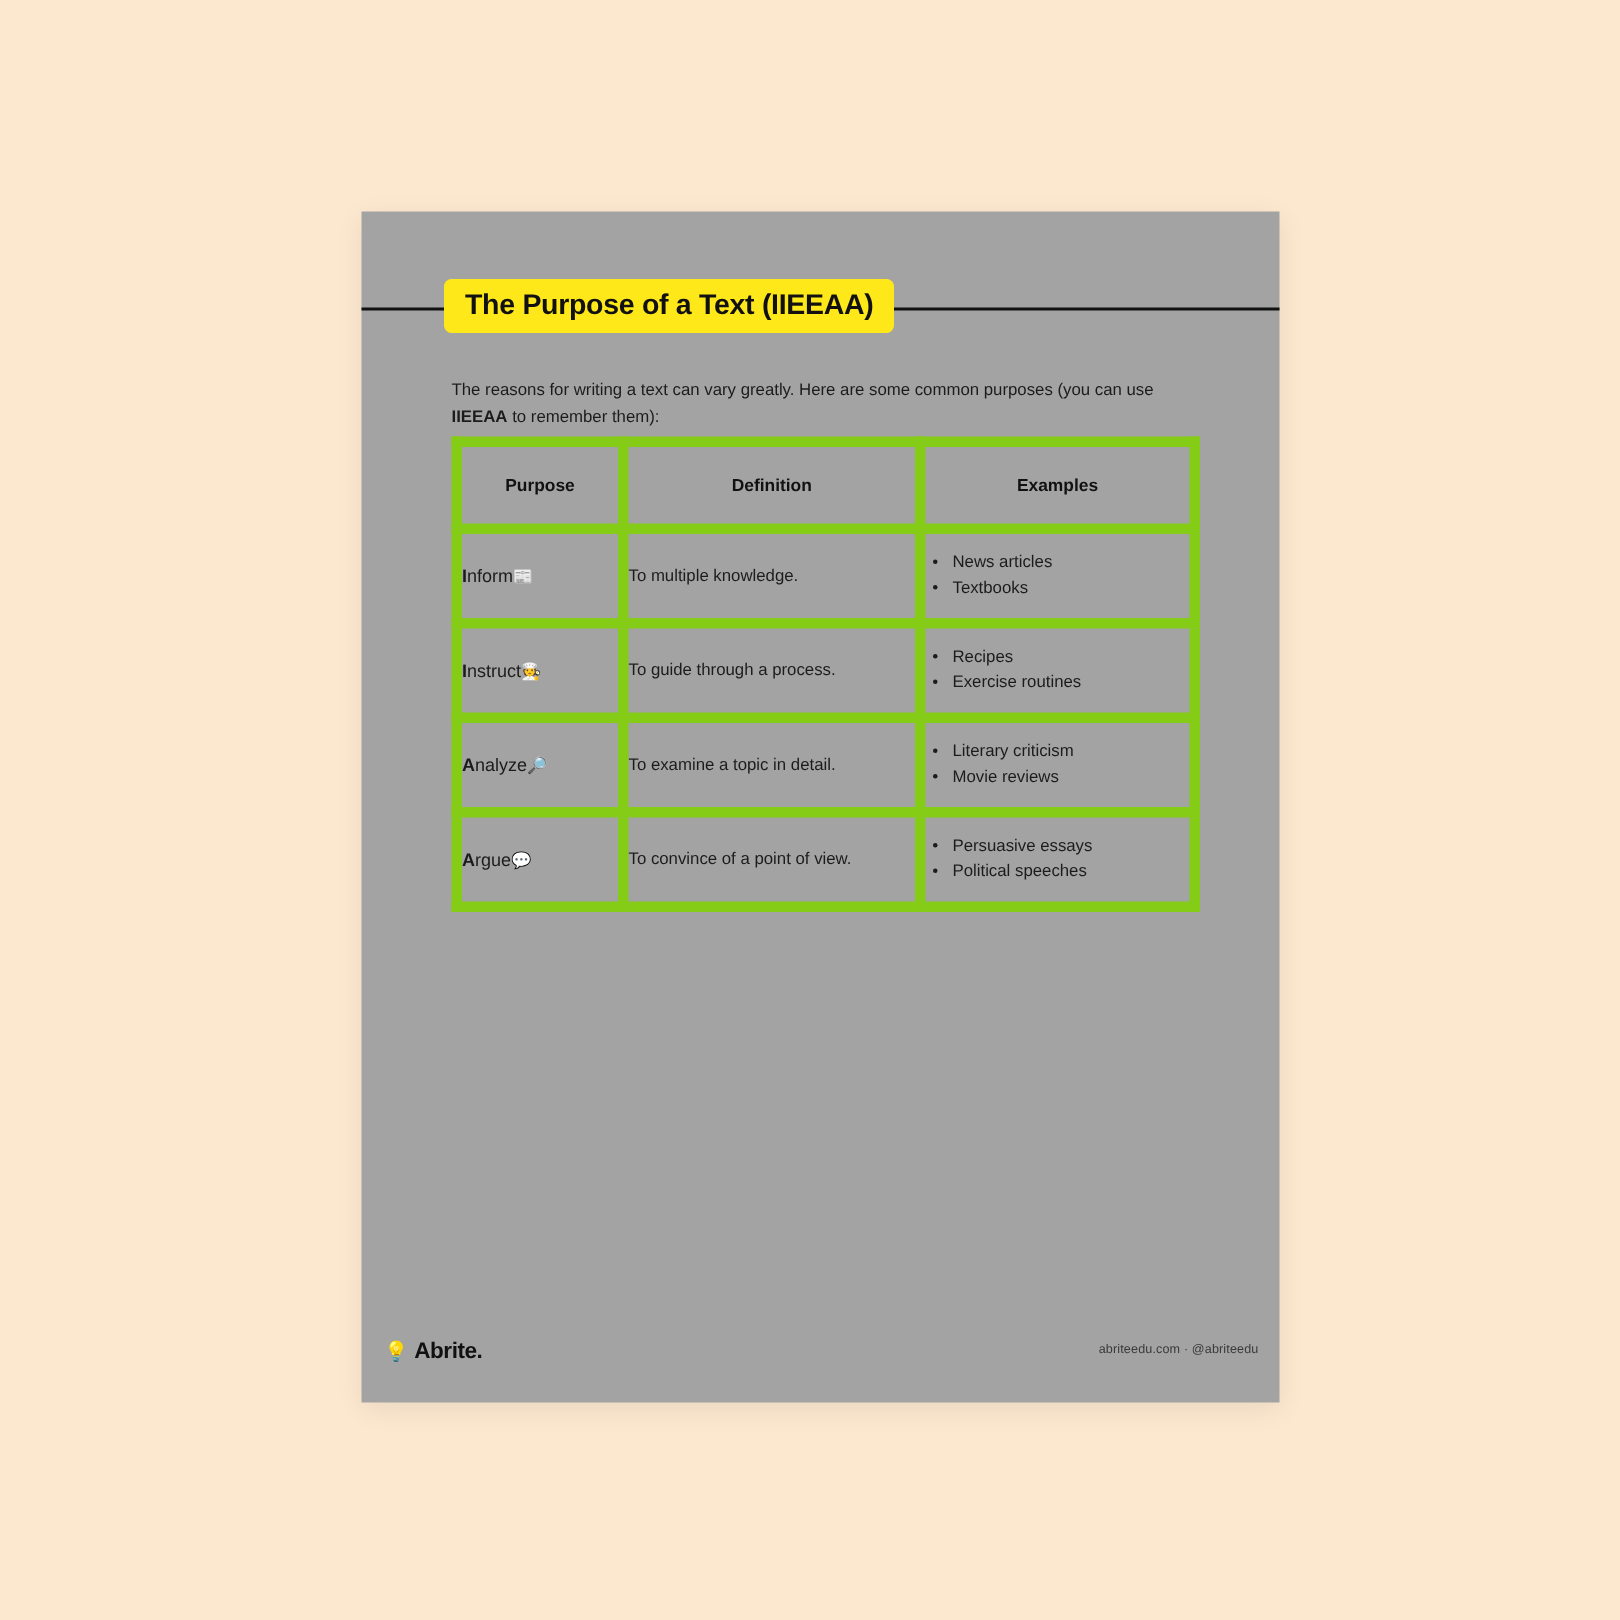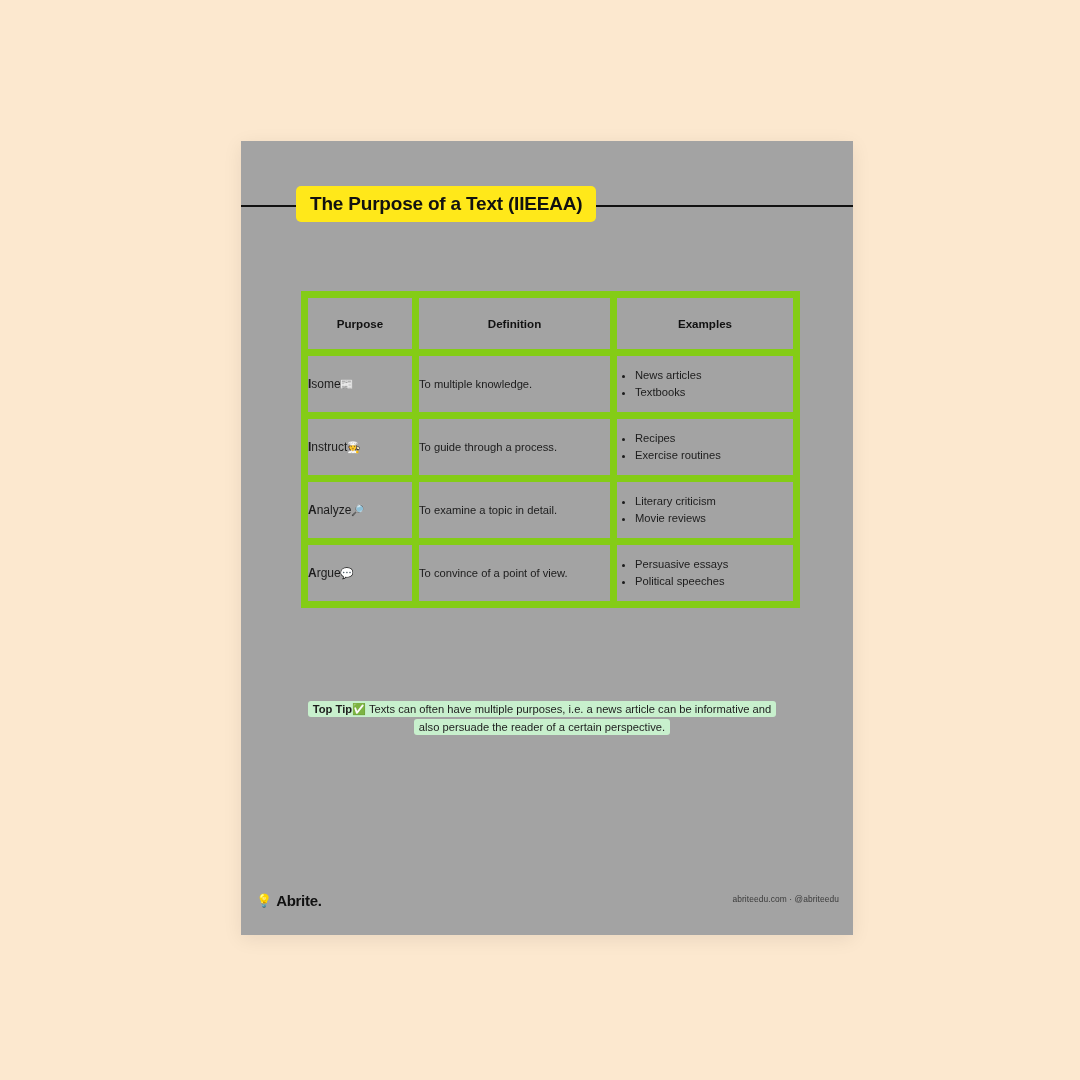--- a/index.html
+++ b/index.html
@@ -159,37 +159,38 @@
 <body>
 
 <div class="page">
 
   <div class="title-rule"></div>
 
   <div class="title-wrap">
     <span class="title">The Purpose of a Text (IIEEAA)</span>
   </div>
 
+  <p class="intro"><span>The reasons for writing a text can vary greatly. Here are some common purposes (you can use </span><b>IIEEAA</b><span> to remember them):</span></p>
 
   <table class="main">
     <colgroup>
       <col class="col-purpose">
       <col class="col-def">
       <col class="col-ex">
     </colgroup>
     <thead>
       <tr>
         <th>Purpose</th>
         <th>Definition</th>
         <th>Examples</th>
       </tr>
     </thead>
     <tbody>
       <tr>
-        <td class="purpose"><span class="bold-letter">I</span><span>some</span><span class="emoji">📰</span></td>
+        <td class="purpose"><span class="bold-letter">I</span><span>nform</span><span class="emoji">📰</span></td>
         <td class="definition">To multiple knowledge.</td>
         <td class="examples">
           <ul>
             <li>News articles</li>
             <li>Textbooks</li>
           </ul>
         </td>
       </tr>
       <tr>
         <td class="purpose"><span class="bold-letter">I</span><span>nstruct</span><span class="emoji">🧑‍🍳</span></td>
@@ -217,21 +218,20 @@
         <td class="examples">
           <ul>
             <li>Persuasive essays</li>
             <li>Political speeches</li>
           </ul>
         </td>
       </tr>
     </tbody>
   </table>
 
-  <div class="tip"><span class="tip-inner"><b>Top Tip</b><span>✅</span><span> Texts can often have multiple purposes, i.e. a news article can be informative and also persuade the reader of a certain perspective.</span></span></div>
 
   <div class="footer-logo">
     <span class="bulb">💡</span>
     <span class="brand">Abrite.</span>
   </div>
 
   <div class="footer-meta">abriteedu.com · @abriteedu</div>
 
 </div>
 

